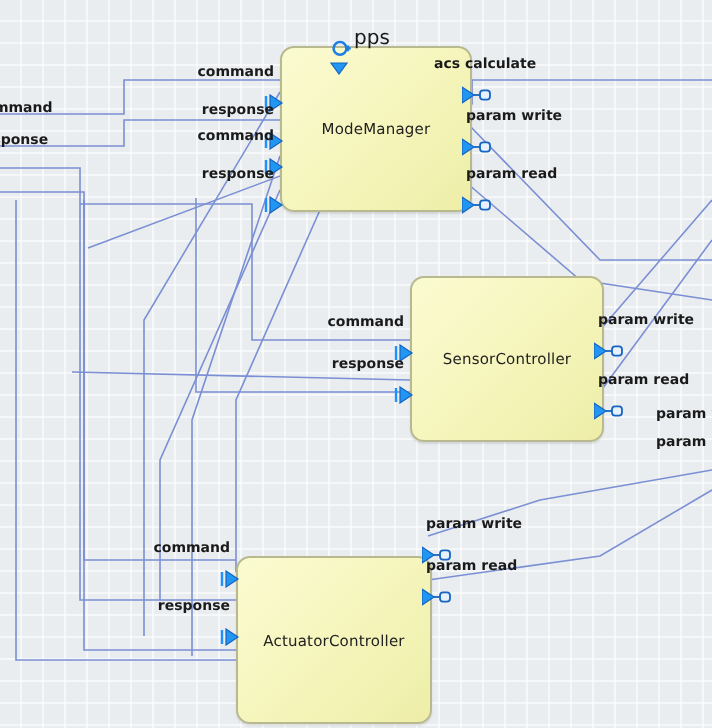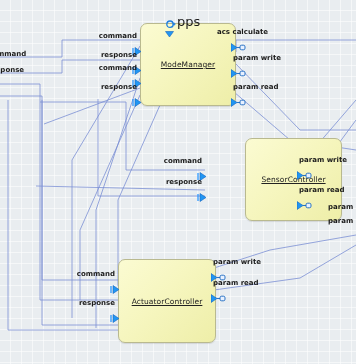--- a/index.html
+++ b/index.html
@@ -21,29 +21,29 @@
   #wires{position:absolute;left:0;top:0;width:356px;height:364px;}
   .block{
     position:absolute;
     border:1px solid #b9b98f;
     border-radius:7px;
     background:linear-gradient(135deg,#fbfbd2 0%,#f6f6bf 45%,#eeeea8 100%);
     box-shadow:0 1px 1px rgba(0,0,0,.10);
     display:flex;align-items:center;justify-content:center;
   }
   .block-label{
-    font-size:7.5px;color:#222;letter-spacing:.1px;white-space:nowrap;text-decoration:underline;
+    font-size:7.5px;color:#222;letter-spacing:.1px;white-space:nowrap;
   }
   .port-label{
     position:absolute;font-size:7px;color:#1a1a1a;white-space:nowrap;
     line-height:8px;
     font-weight:bold;
   }
   .port{position:absolute;width:16px;height:9px;}
-  .pps-label{position:absolute;font-size:13px;color:#1a1a1a;white-space:nowrap;}
+  .pps-label{position:absolute;font-size:10px;color:#1a1a1a;white-space:nowrap;}
   .pps-icon{position:absolute;width:10px;height:9px;}
   .pps-tri{position:absolute;width:9px;height:7px;}
 </style>
 </head>
 <body>
 
 <div id="canvas">
 
   <svg id="wires" viewBox="0 0 356 364" preserveAspectRatio="none">
       <path d="M0,57 L62,57 L62,40 L140,40" fill="none" stroke="#7b8fd4" stroke-width="0.8"></path>
@@ -112,21 +112,21 @@
         </svg></div>
       <div class="port-label" style="left: 233px; top: 83px;">param read</div>
       <div class="pps-icon" style="left: 166px; top: 14px;"><svg width="10" height="9" viewBox="0 0 10 9">
           <circle cx="4" cy="4.2" r="3.2" fill="none" stroke="#1e7fe0" stroke-width="1.3"></circle>
           <path d="M6.6,4.2 L9.4,4.2 M8,2.8 L8,5.6" stroke="#1e7fe0" stroke-width="1.2"></path>
         </svg></div>
       <div class="pps-tri" style="left: 165px; top: 23px;"><svg width="9" height="7" viewBox="0 0 9 7">
           <path d="M0.5,0.5 L8.5,0.5 L4.5,6 Z" fill="#2196f3" stroke="#1565c0" stroke-width="0.6"></path>
         </svg></div>
       <div class="pps-label" style="left: 177px; top: 14px;">pps</div>
-      <div class="block" style="left: 205px; top: 138px; width: 95px; height: 81px; margin-left: 40px;">
+      <div class="block" style="left: 205px; top: 138px; width: 95px; height: 81px;">
         <span class="block-label">SensorController</span>
       </div>
       <div class="port" style="left: 197px; top: 166px;"><svg width="16" height="9" viewBox="0 0 16 9">
           <path d="M1,1 L1,8" stroke="#1e90ff" stroke-width="1.2"></path>
           <path d="M3,0.5 L9,4.5 L3,8.5 Z" fill="#2196f3" stroke="#1565c0" stroke-width="0.6"></path>
         </svg></div>
       <div class="port-label" style="left: 160px; top: 157px; width: 42px; text-align: right;">command</div>
       <div class="port" style="left: 197px; top: 187px;"><svg width="16" height="9" viewBox="0 0 16 9">
           <path d="M1,1 L1,8" stroke="#1e90ff" stroke-width="1.2"></path>
           <path d="M3,0.5 L9,4.5 L3,8.5 Z" fill="#2196f3" stroke="#1565c0" stroke-width="0.6"></path>
@@ -137,21 +137,21 @@
           <path d="M6,4.5 L9,4.5" stroke="#1565c0" stroke-width="0.9"></path>
           <rect x="9" y="2.2" width="5" height="4.6" rx="1.6" fill="#e8f1ff" stroke="#1565c0" stroke-width="0.9"></rect>
         </svg></div>
       <div class="port-label" style="left: 299px; top: 156px;">param write</div>
       <div class="port" style="left: 297px; top: 195px;"><svg width="16" height="9" viewBox="0 0 16 9">
           <path d="M0,0.5 L6,4.5 L0,8.5 Z" fill="#2196f3" stroke="#1565c0" stroke-width="0.6"></path>
           <path d="M6,4.5 L9,4.5" stroke="#1565c0" stroke-width="0.9"></path>
           <rect x="9" y="2.2" width="5" height="4.6" rx="1.6" fill="#e8f1ff" stroke="#1565c0" stroke-width="0.9"></rect>
         </svg></div>
       <div class="port-label" style="left: 299px; top: 186px;">param read</div>
-      <div class="block" style="left: 118px; top: 259px; width: 96px; height: 82px;">
+      <div class="block" style="left: 118px; top: 278px; width: 96px; height: 82px;">
         <span class="block-label">ActuatorController</span>
       </div>
       <div class="port" style="left: 110px; top: 279px;"><svg width="16" height="9" viewBox="0 0 16 9">
           <path d="M1,1 L1,8" stroke="#1e90ff" stroke-width="1.2"></path>
           <path d="M3,0.5 L9,4.5 L3,8.5 Z" fill="#2196f3" stroke="#1565c0" stroke-width="0.6"></path>
         </svg></div>
       <div class="port-label" style="left: 73px; top: 270px; width: 42px; text-align: right;">command</div>
       <div class="port" style="left: 110px; top: 308px;"><svg width="16" height="9" viewBox="0 0 16 9">
           <path d="M1,1 L1,8" stroke="#1e90ff" stroke-width="1.2"></path>
           <path d="M3,0.5 L9,4.5 L3,8.5 Z" fill="#2196f3" stroke="#1565c0" stroke-width="0.6"></path>

